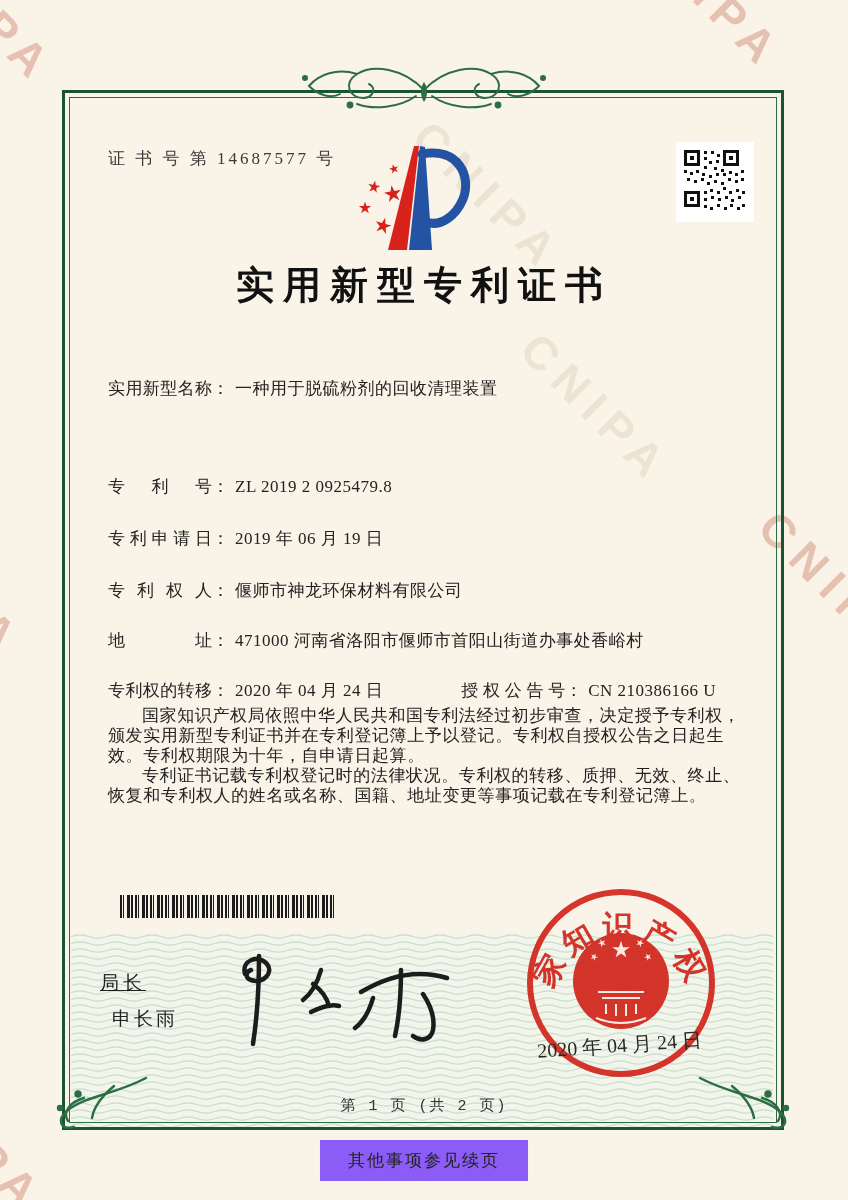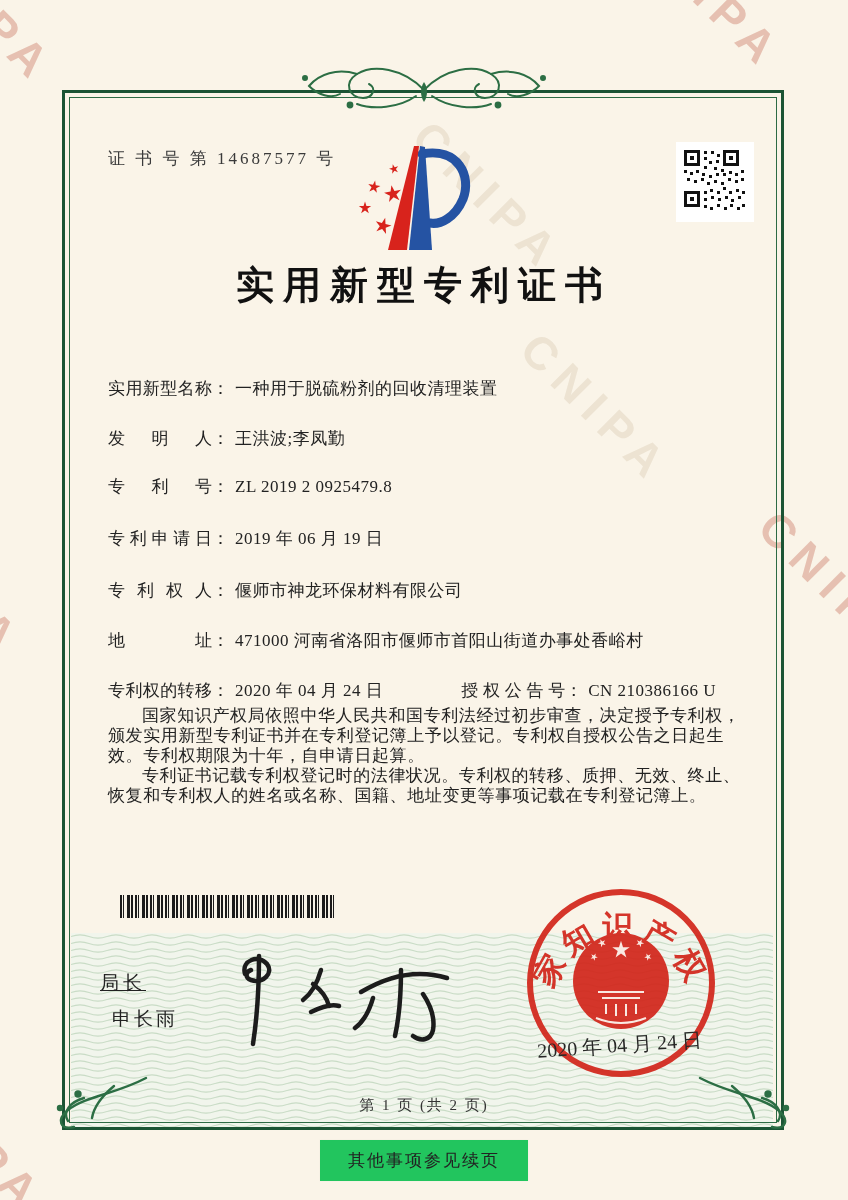--- a/index.html
+++ b/index.html
@@ -42,22 +42,22 @@
     background:repeating-linear-gradient(90deg,
       #1b1b1b 0 2px,#f7f3e8 2px 3px,#1b1b1b 3px 4px,#f7f3e8 4px 7px,
       #1b1b1b 7px 10px,#f7f3e8 10px 11px,#1b1b1b 11px 13px,#f7f3e8 13px 15px);}
   
   .officer-title{left:100px;top:970px;font-size:19px;letter-spacing:4px;color:#222;text-decoration:underline;}
   .officer-name{left:112px;top:1006px;font-size:19px;letter-spacing:3px;color:#222;}
   .signature{left:215px;top:948px;width:240px;height:104px;}
   
   .seal{left:506px;top:886px;width:232px;height:196px;}
   
-  .pageinfo{left:0;top:1096px;width:848px;text-align:center;font-size:15px;letter-spacing:2px;color:#333;}
-  .contbox{left:50%;top:1140px;transform:translateX(-50%);background:#22c55e;
+  .pageinfo{left:0;top:1096px;width:848px;text-align:center;font-size:15px;letter-spacing:2px;color:#333;font-family:Liberation Mono, monospace;}
+  .contbox{left:50%;top:1140px;transform:translateX(-50%);background:#8b5cf6;
     padding:9px 28px;font-size:17px;letter-spacing:2px;color:#222;box-shadow:0 0 2px rgba(0,0,0,0.04);text-align:center;}
   
   .orn-top{left:299px;top:60px;width:250px;height:54px;}
   .orn-bl{left:50px;top:1074px;width:100px;height:60px;}
   .orn-br{left:696px;top:1074px;width:100px;height:60px;transform:scaleX(-1);}
 </style>
 </head>
 <body>
 
 <div class="page">
@@ -211,23 +211,20 @@
           <rect x="66" y="62" width="3" height="3"></rect>
       </g>
     </svg>
   </div>
 
   <div class="abs title">实用新型专利证书</div>
 
   <div class="abs frow" style="top:354px;">
     <span class="flabel">实用新型名称</span><span class="fcolon">：</span><span class="fvalue">一种用于脱硫粉剂的回收清理装置</span>
   </div>
-  <div class="abs frow" style="top:404px;">
-    <span class="flabel">发明人</span><span class="fcolon">：</span><span class="fvalue">王洪波;李凤勤</span>
-  </div>
   <div class="abs frow" style="top:454px;">
     <span class="flabel">专利号</span><span class="fcolon">：</span><span class="fvalue">ZL 2019 2 0925479.8</span>
   </div>
   <div class="abs frow" style="top:504px;">
     <span class="flabel">专利申请日</span><span class="fcolon">：</span><span class="fvalue">2019 年 06 月 19 日</span>
   </div>
   <div class="abs frow" style="top:556px;">
     <span class="flabel">专利权人</span><span class="fcolon">：</span><span class="fvalue">偃师市神龙环保材料有限公司</span>
   </div>
   <div class="abs frow" style="top:606px;">

